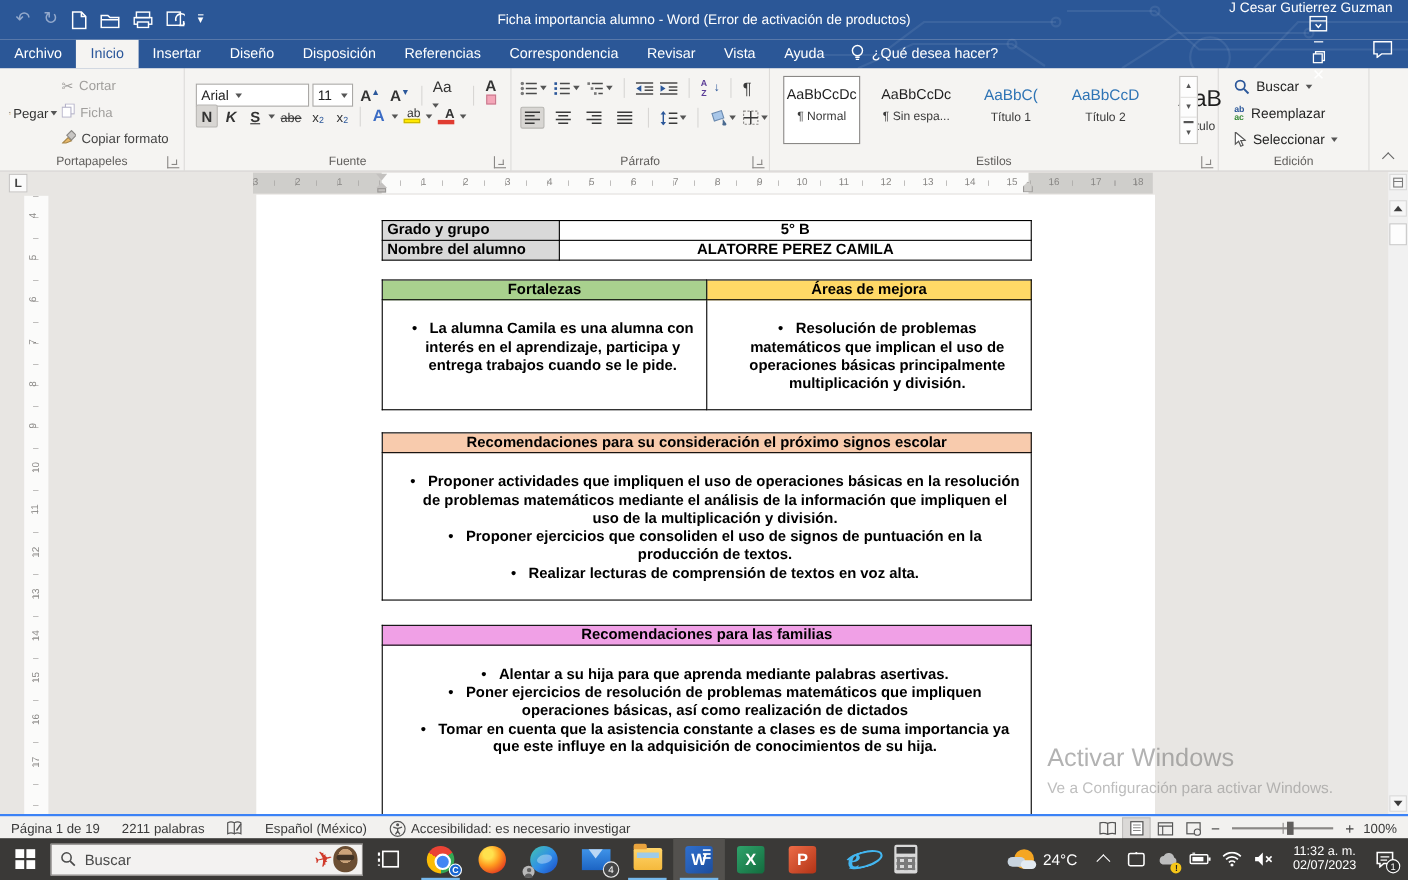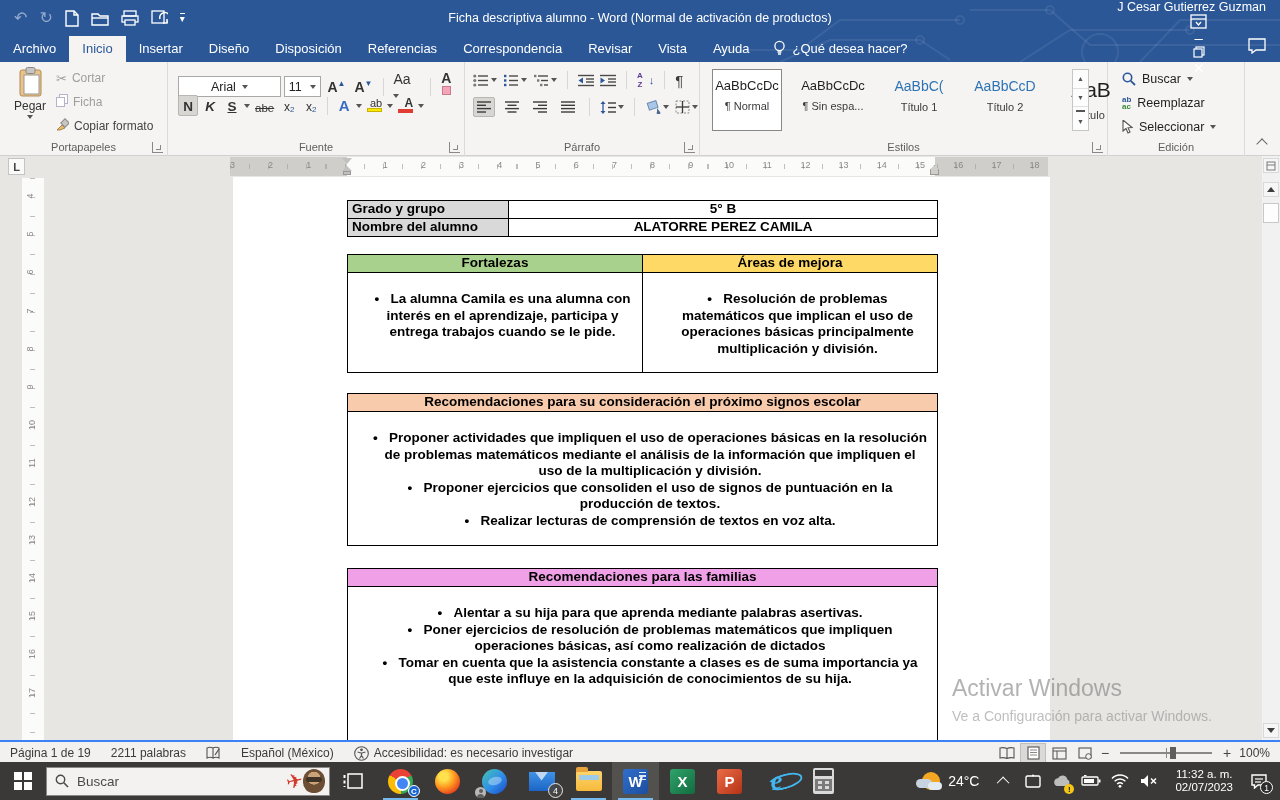--- a/index.html
+++ b/index.html
@@ -34,21 +34,21 @@
   .grp { position:absolute; top:0; height:94px; border-right:1px solid #dddbd9; }
   .grp-label { position:absolute; bottom:3px; left:0; right:0; text-align:center; font-size:11px; color:#605e5c; }
   .launcher { position:absolute; bottom:3px; right:4px; width:11px; height:11px; border-left:1px solid #8a8886; border-bottom:1px solid #8a8886; }
   .launcher::after { content:""; position:absolute; right:2px; bottom:2px; width:4px; height:4px; border-right:1.5px solid #8a8886; border-bottom:1.5px solid #8a8886; }
   .caret { display:inline-block; width:0; height:0; border-left:3.5px solid transparent; border-right:3.5px solid transparent; border-top:4px solid #555; vertical-align:middle; }
   .rbtn { display:flex; align-items:center; justify-content:center; border:1px solid transparent; border-radius:2px; }
   .rbtn.pressed { background:#d8d6d3; border-color:#b8b6b3; }
   .vsep { width:1px; height:18px; background:#d8d6d4; margin:0 4px; }
 
   
-  .paste-big { position:absolute; left:8px; top:5px; width:44px; height:72px; display:flex; flex-direction:column; align-items:center; gap:2px; font-size:12px; color:#333; }
+  .paste-big { position:absolute; left:8px; top:5px; width:44px; height:72px; display:flex; align-items:center; gap:2px; font-size:12px; color:#333; }
   .clip-col { position:absolute; left:56px; top:6px; display:flex; flex-direction:column; gap:4px; }
   .clip-col .it { display:flex; align-items:center; gap:5px; height:20px; font-size:12px; }
   .dimtxt { color:#a09e9c; }
 
   
   .fontrow1 { position:absolute; left:10px; top:7px; display:flex; align-items:center; gap:3px; }
   .selbox { background:#fff; border:1px solid #aaa8a6; height:21px; display:flex; align-items:center; padding:0 4px; gap:6px; font-size:12.5px; color:#222; }
   .fgly { font-size:14px; font-weight:bold; color:#333; padding:1px 3px; }
   .fontrow2 { position:absolute; left:10px; top:33px; display:flex; align-items:center; gap:2px; }
   .f2 { min-width:20px; height:21px; display:flex; align-items:flex-end; justify-content:center; font-size:13.5px; color:#333; padding:0 2px 1px; border:1px solid transparent; border-radius:2px; }
@@ -217,21 +217,21 @@
         </span>
       <span>
           <svg width="17" height="16" viewBox="0 0 17 16">
             <rect x="1" y="1" width="12" height="12" fill="none" stroke="#fff" stroke-width="1.3"></rect>
             <path d="M9 9 a5 5 0 1 1 7 3" fill="none" stroke="#fff" stroke-width="1.5"></path>
             <path d="M16 9 l0 4 l-4 0" fill="none" stroke="#fff" stroke-width="1.5"></path>
           </svg>
         </span>
       <span class="g" style="font-size:10px;border-top:1.5px solid #fff;padding-top:0px;">▾</span>
     </div>
-    <div class="tb-title">Ficha descriptiva alumno  -  Word (Normal de activación de productos)</div>
+    <div class="tb-title">Ficha importancia alumno  -  Word (Error de activación de productos)</div>
     <div class="tb-right">
       <span class="tb-user">J Cesar Gutierrez Guzman</span>
       <span class="avatar"></span>
       <span class="cap">
           <svg width="17" height="15" viewBox="0 0 17 15">
             <rect x="1" y="1" width="15" height="13" fill="none" stroke="#fff" stroke-width="1.3"></rect>
             <path d="M1 5 h15" stroke="#fff" stroke-width="1.3"></path>
             <path d="M6 8 l2.5 3 l2.5 -3" fill="none" stroke="#fff" stroke-width="1.3"></path>
           </svg>
         </span>
@@ -300,21 +300,21 @@
               </svg></span>
           <span>Copiar formato</span>
         </div>
       </div>
       <div class="grp-label">Portapapeles</div>
       <span class="launcher"></span>
     </div>
 
     <div class="grp" style="left:168px; width:297px;">
       <div class="fontrow1">
-        <div class="selbox" style="width:104px; justify-content:center;">
+        <div class="selbox" style="width:104px; justify-content:flex-start;">
           <span>Arial</span>
             <span class="caret"></span>
         </div>
         <div class="selbox" style="width:38px; justify-content:space-between;">
           <span>11</span>
             <span class="caret"></span>
         </div>
         <span class="fgly"><span>A</span><sup style="color:#2b579a;font-size:8px;">▲</sup></span>
         <span class="fgly"><span>A</span><sup style="color:#2b579a;font-size:8px;">▼</sup></span>
         <span class="vsep"></span>

